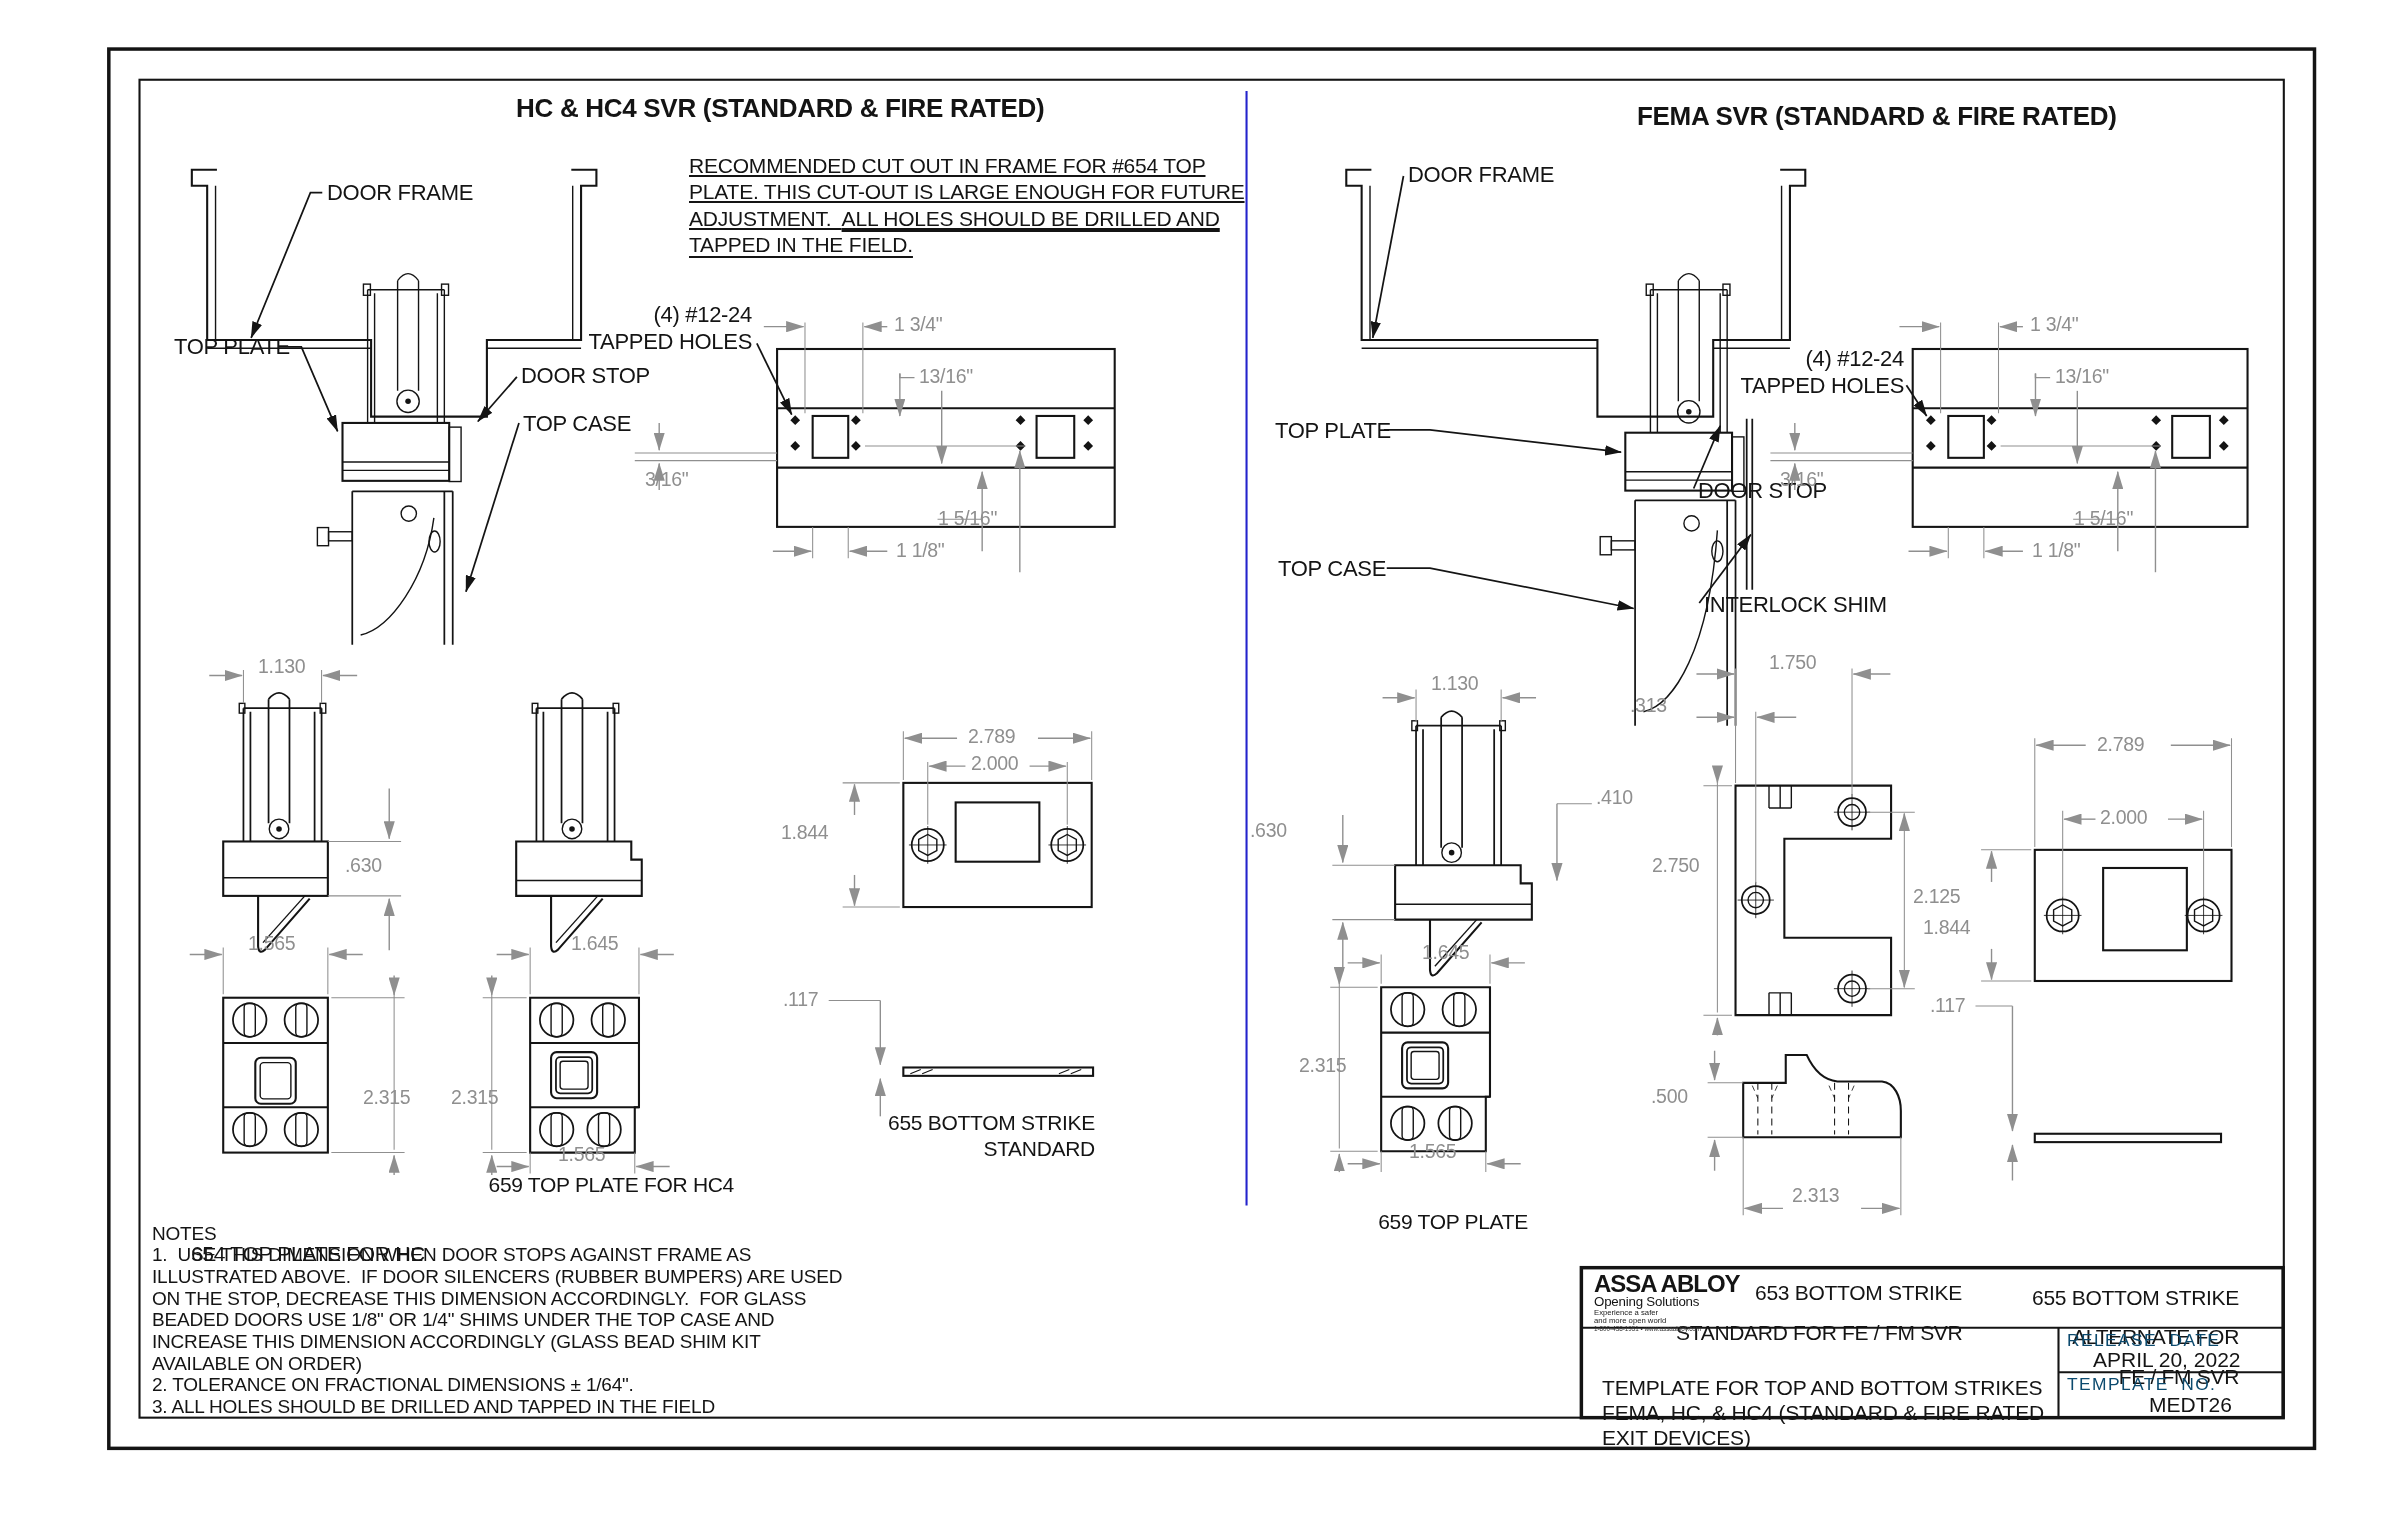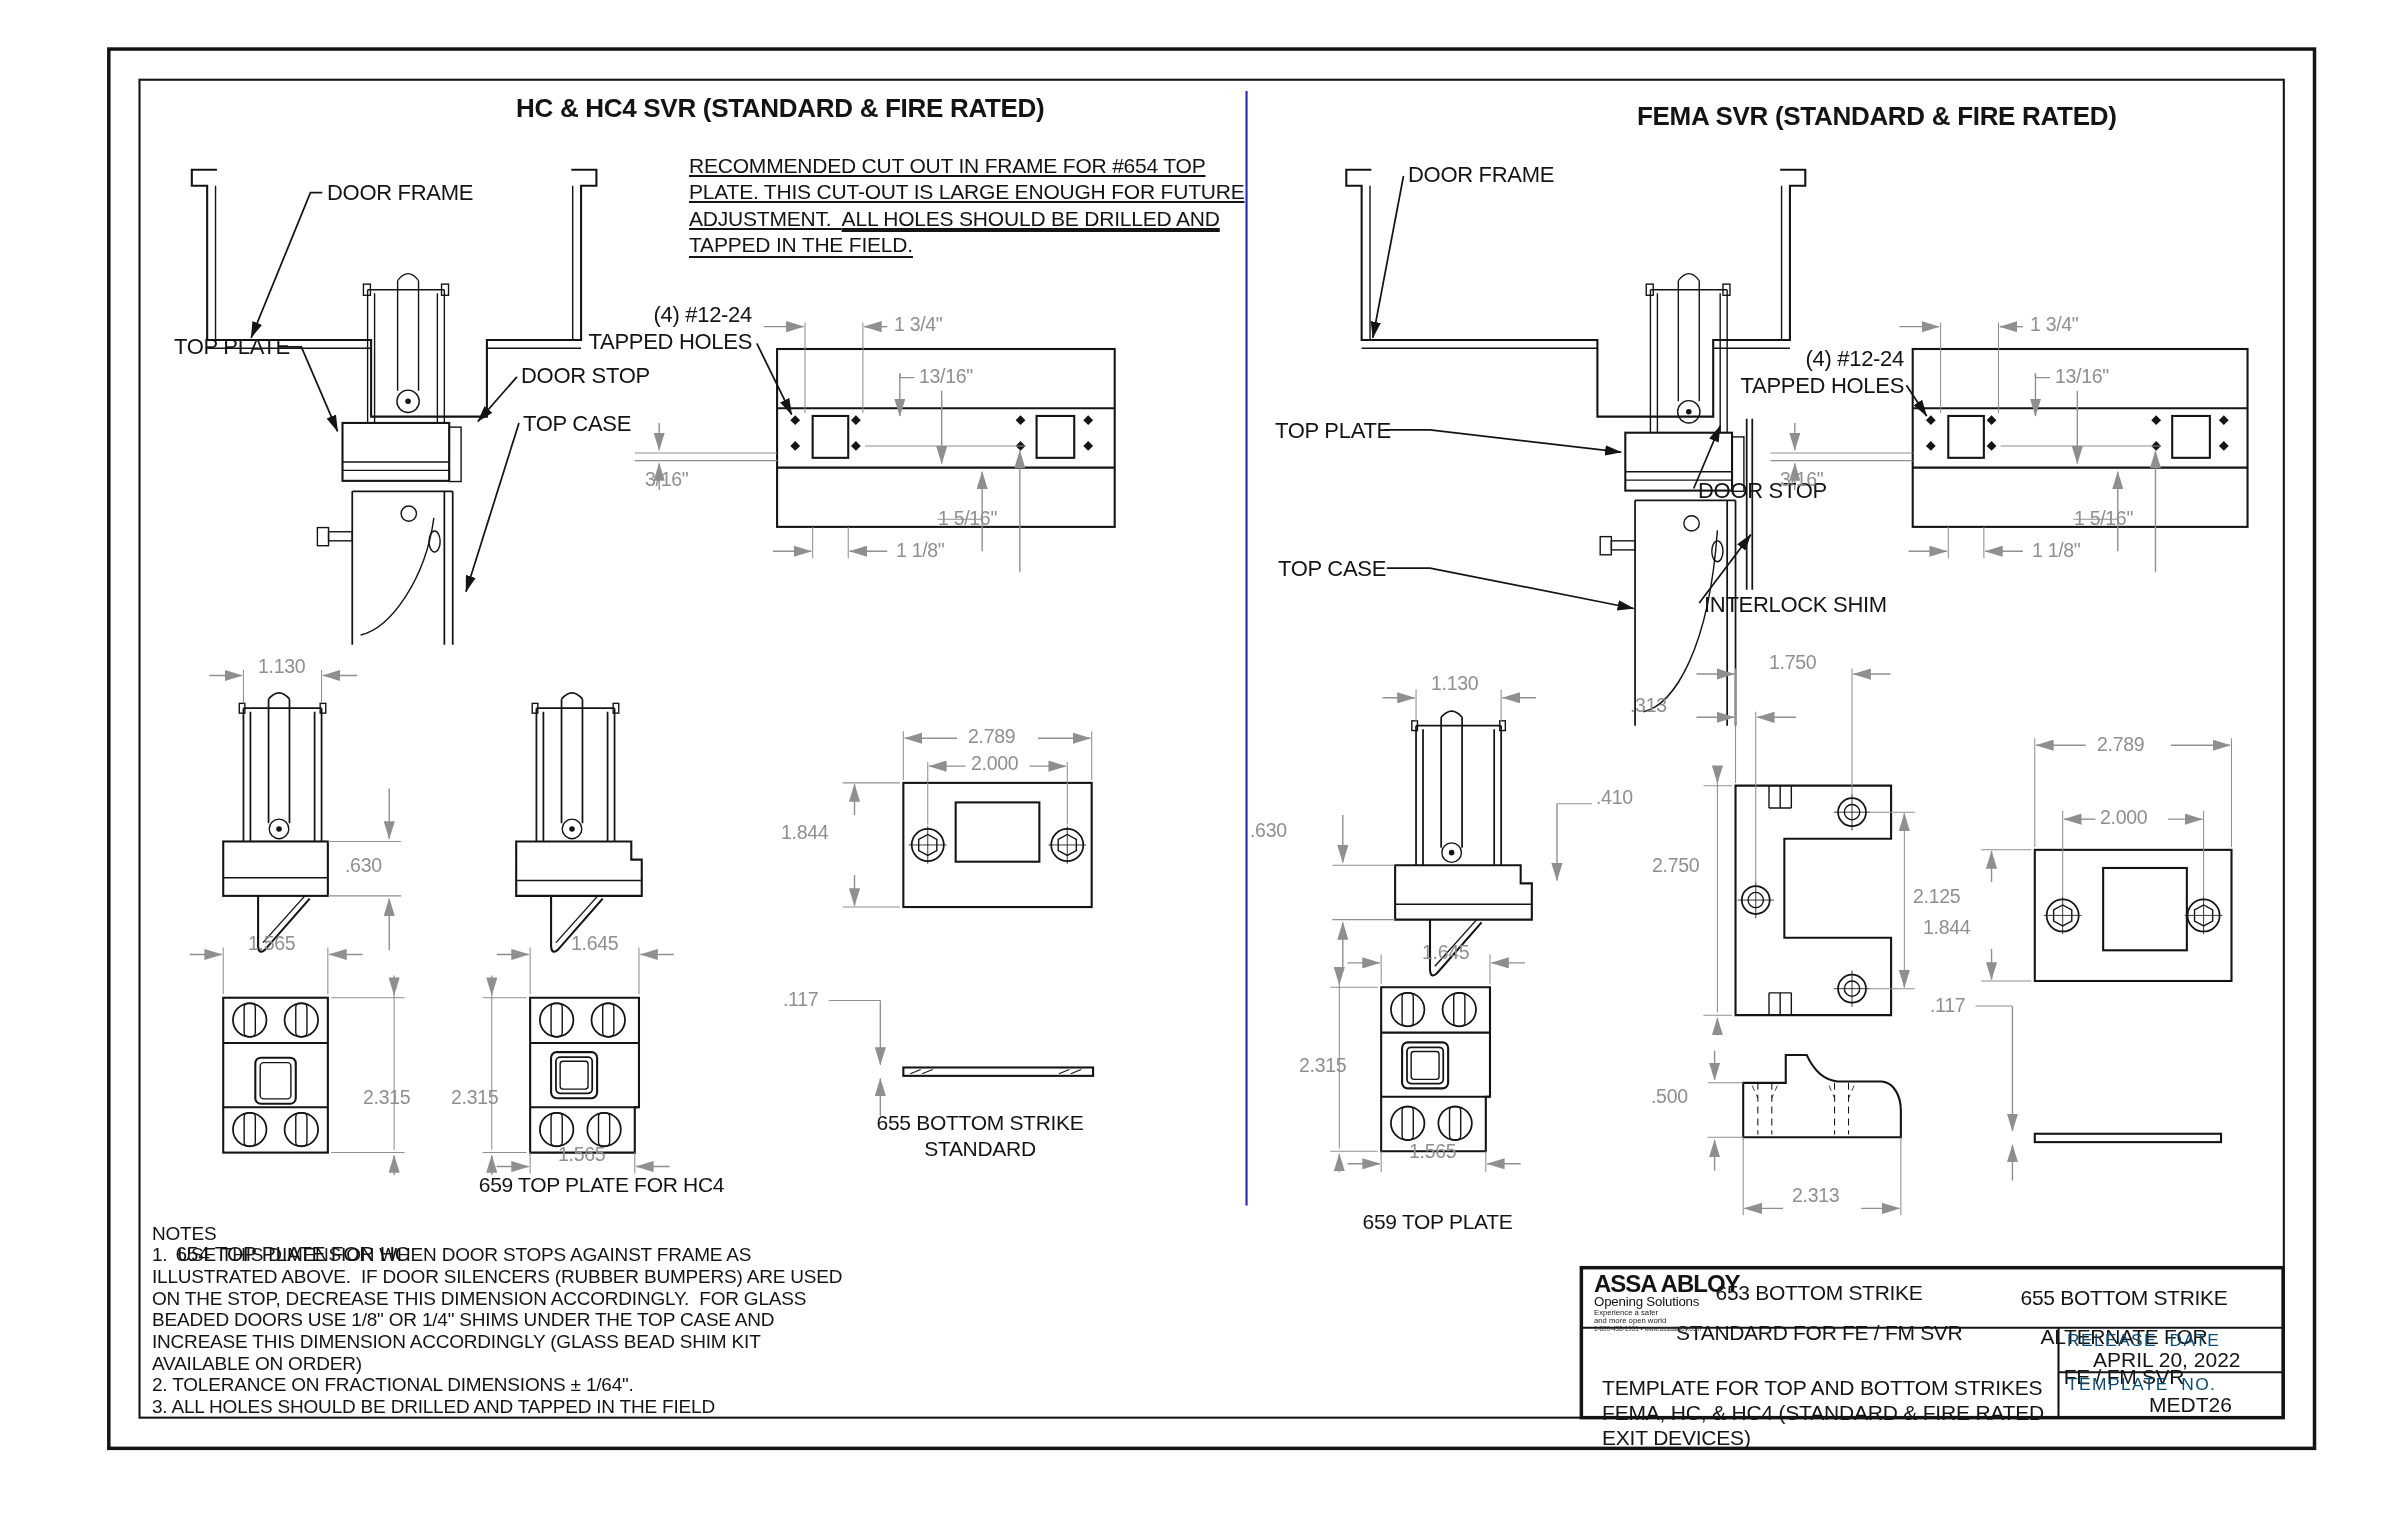--- a/index.html
+++ b/index.html
@@ -2,21 +2,21 @@
 <html style="font-size:11px"><head>
 <meta charset="utf-8">
 <style>
   html,body{margin:0;padding:0;background:#ffffff;}
   .sheet{position:relative;width:2401px;height:1526px;background:#ffffff;overflow:hidden;
          font-family:"Liberation Sans",sans-serif;color:#141414;}
   .t{position:absolute;white-space:pre;line-height:1.08;}
   .ttl{font-size:26px;font-weight:bold;letter-spacing:-0.3px;text-align:center;}
   .lbl{font-size:22px;letter-spacing:-0.3px;}
   .dim{font-size:19.5px;color:#8f8f8f;letter-spacing:-0.3px;}
-  .cap{font-size:21px;letter-spacing:-0.3px;text-align:center;}
+  .cap{font-size:21px;letter-spacing:-0.3px;text-align:right;}
   .note{font-size:19px;letter-spacing:-0.2px;text-align:center;}
   .rnote{font-size:21px;letter-spacing:-0.2px;text-decoration:underline;}
   .u{text-decoration:underline;text-underline-offset:4.2px;text-align:center;}
   .ra{text-align:right;}
   .tb-brand{font-size:24px;font-weight:bold;letter-spacing:-1px;}
   .tb-sub{font-size:13.3px;letter-spacing:-0.2px;}
   .tb-tag{font-size:7.7px;color:#222;}
   .tb-url{font-size:6.3px;color:#333;}
   .tb-desc{font-size:21px;letter-spacing:-0.2px;margin-top:40px;}
   .tb-lab{font-size:17.4px;color:#0c4a6e;letter-spacing:1.4px;}

